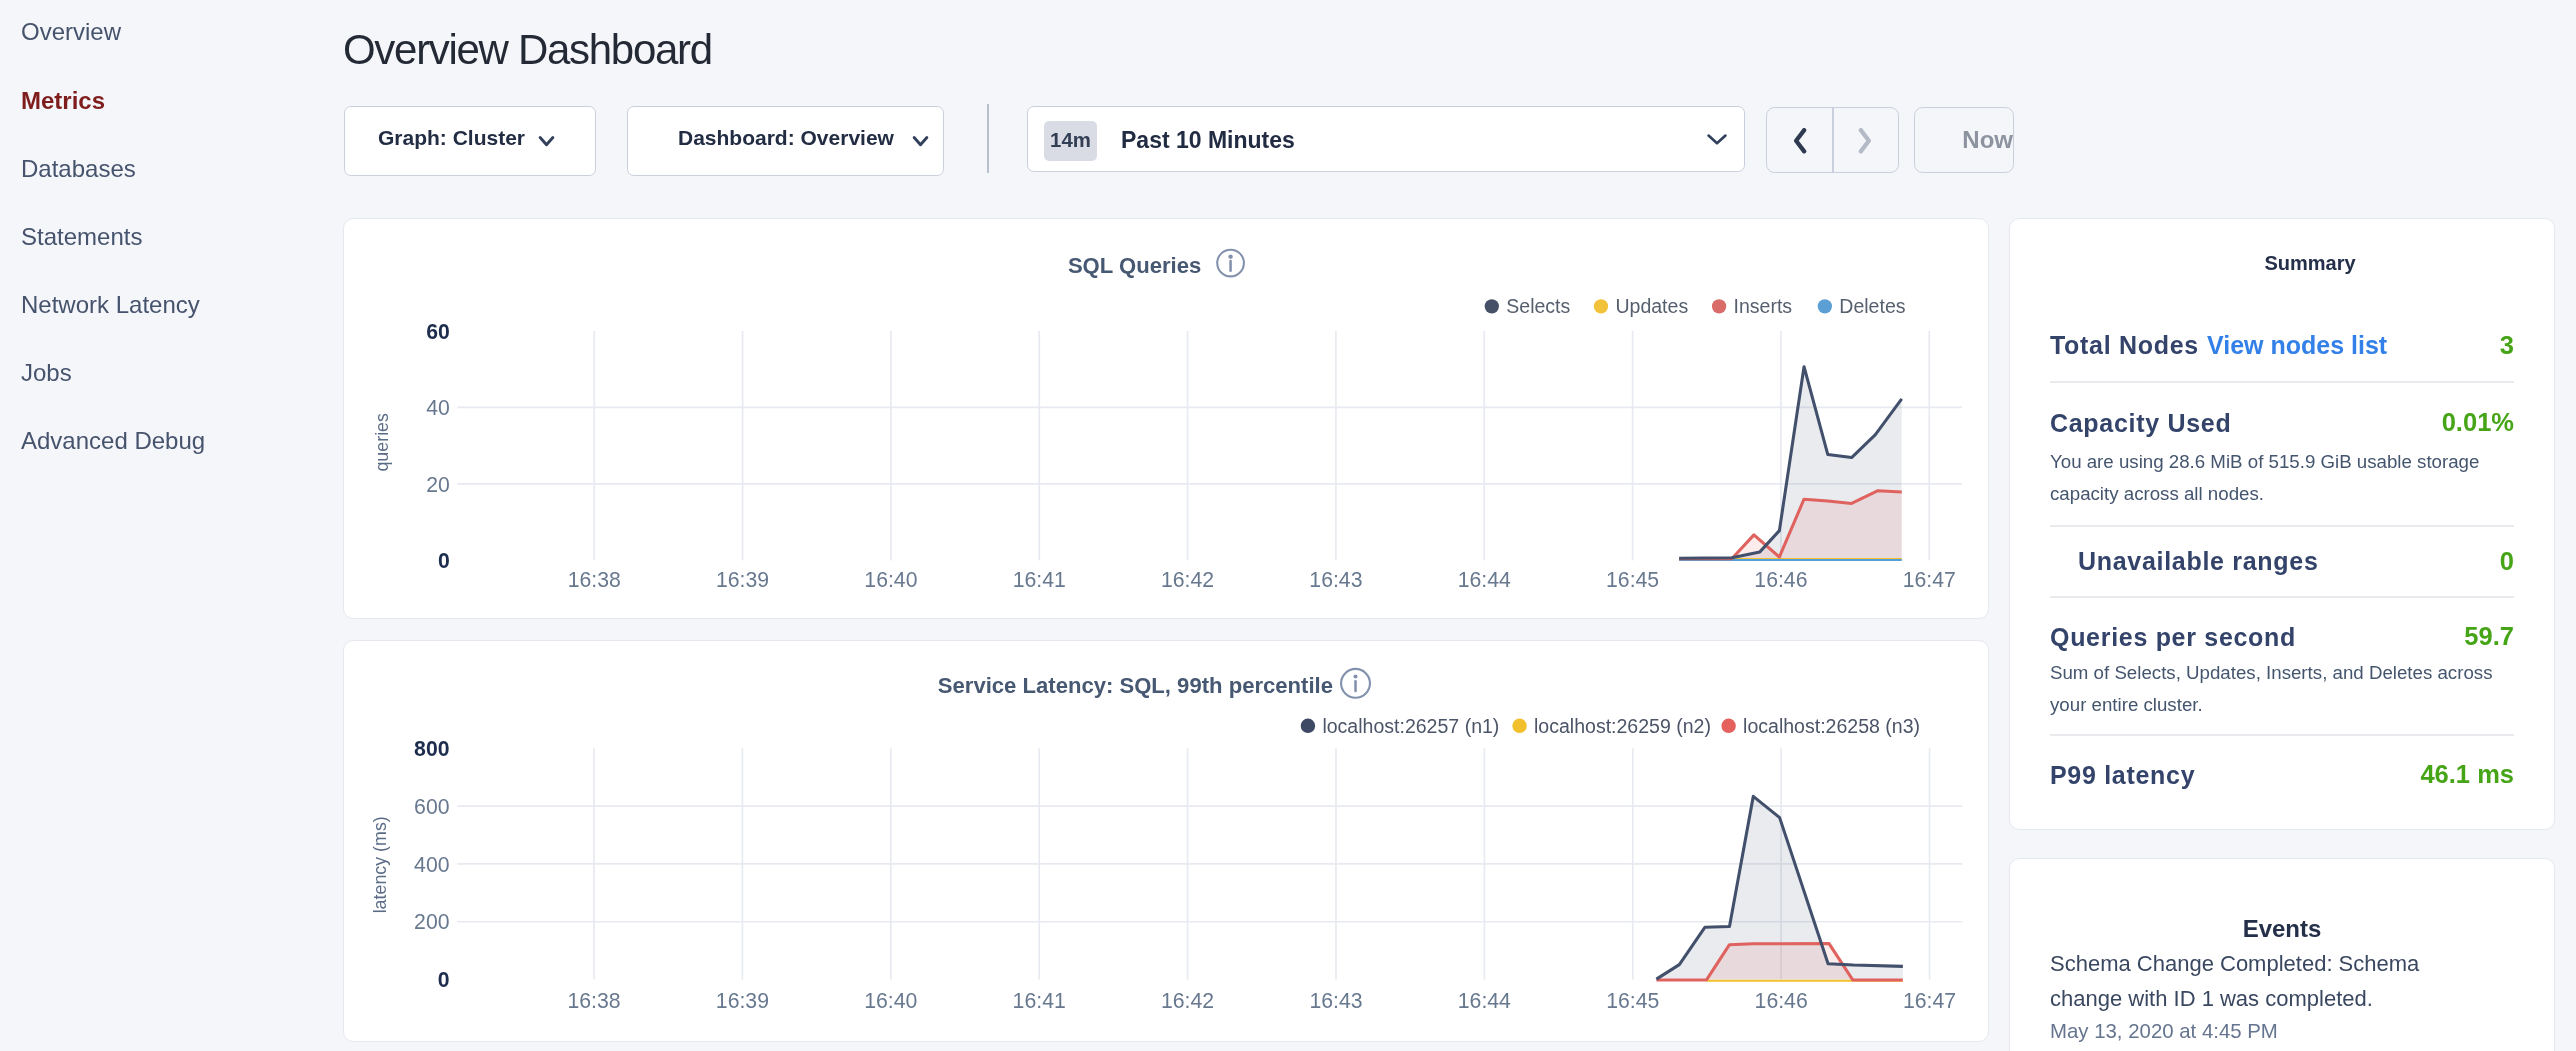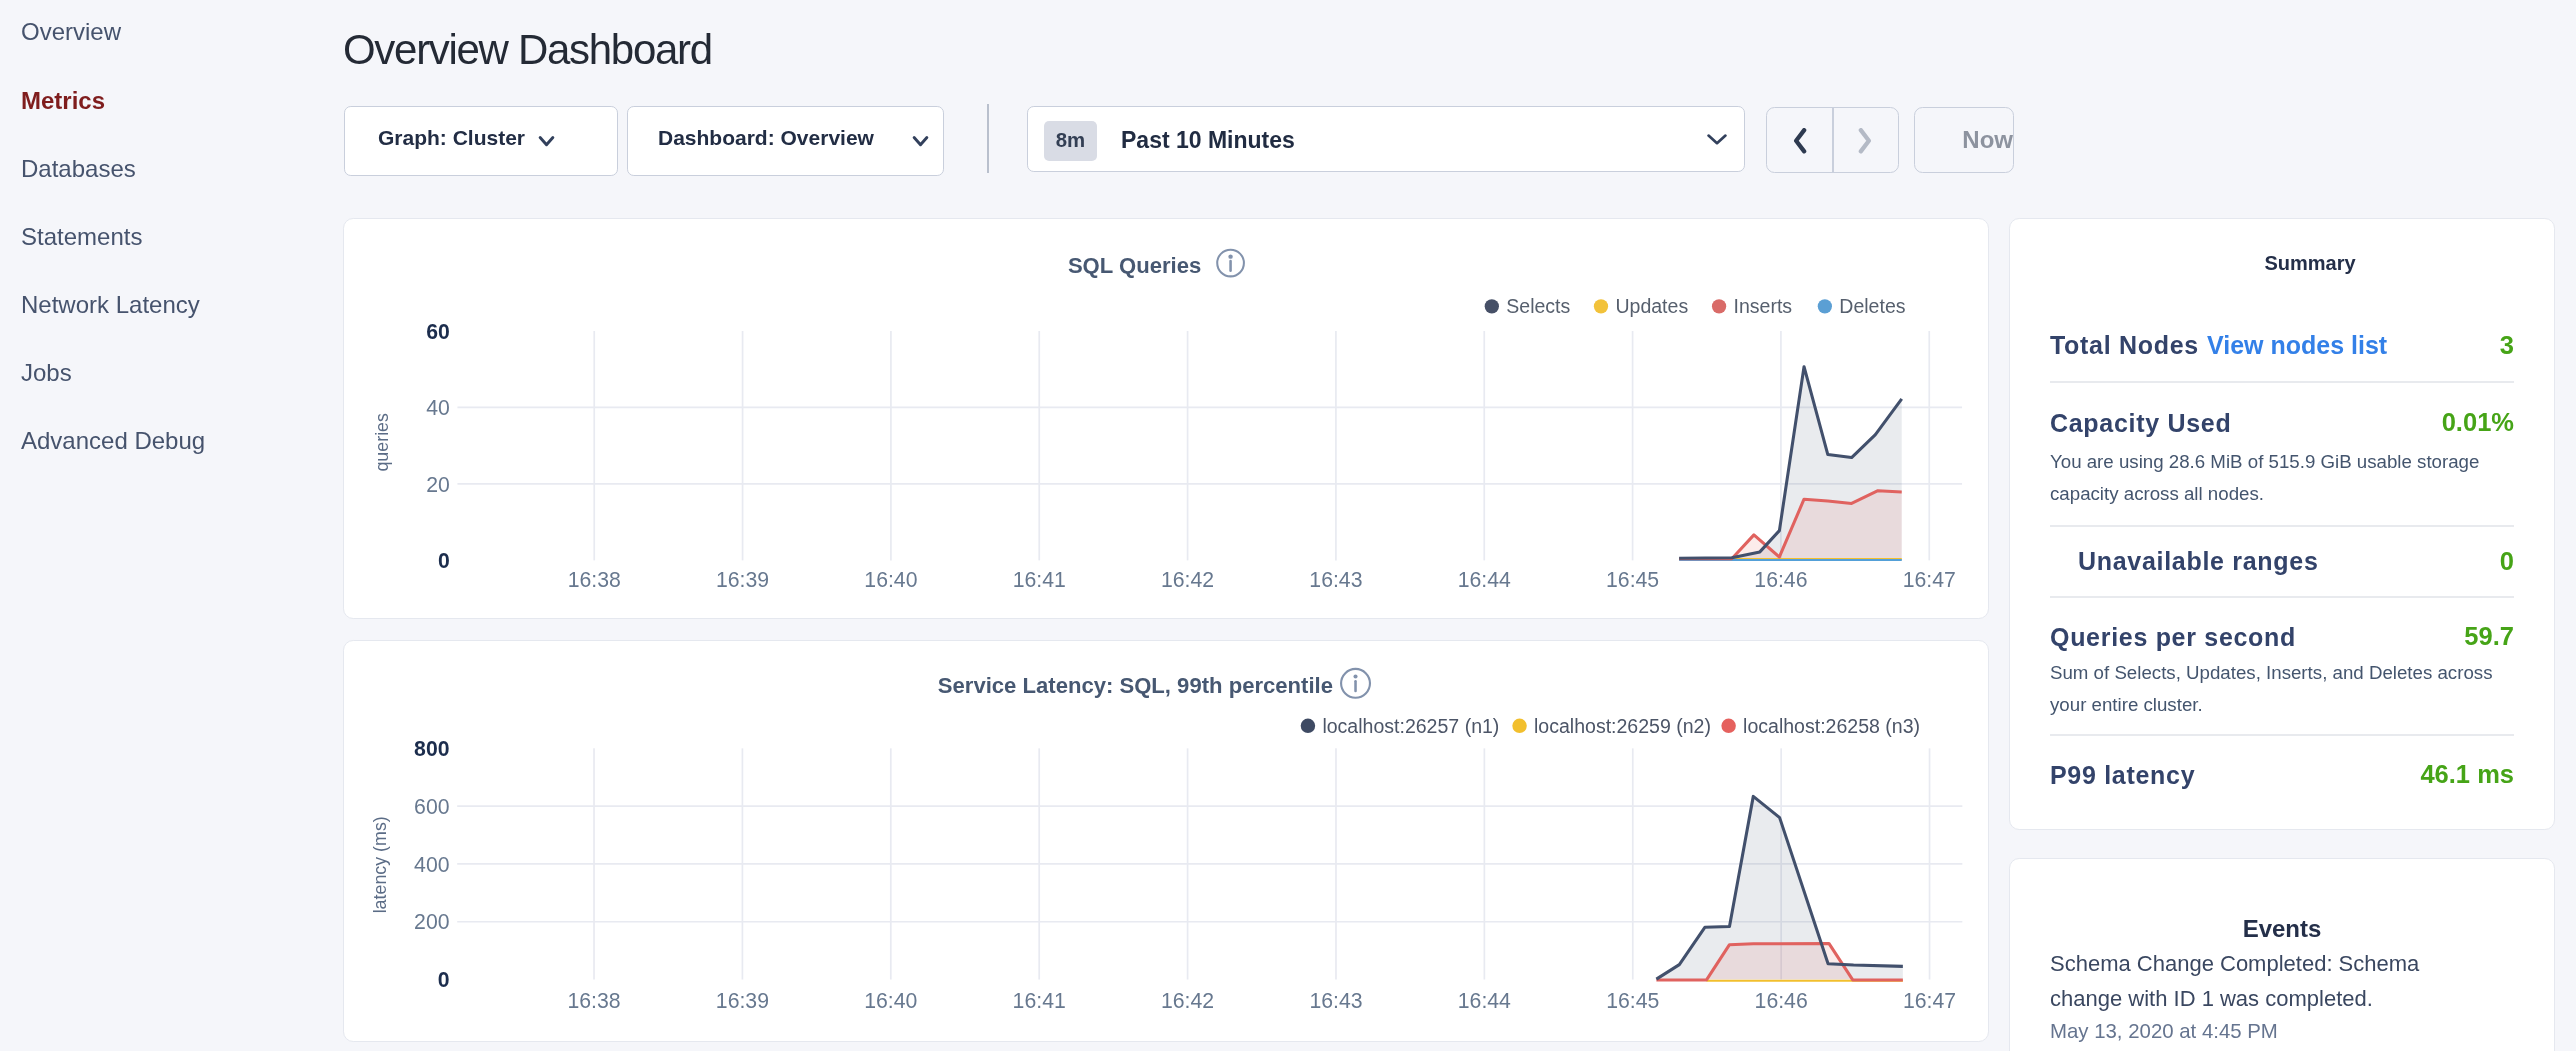--- a/index.html
+++ b/index.html
@@ -19,35 +19,35 @@
 <div class="nav" style="top:20.4px;">Overview</div>
 <div class="nav" style="top:89px;color:#7f1d1d;font-weight:bold;">Metrics</div>
 <div class="nav" style="top:157px;">Databases</div>
 <div class="nav" style="top:225px;">Statements</div>
 <div class="nav" style="top:293px;">Network Latency</div>
 <div class="nav" style="top:361px;">Jobs</div>
 <div class="nav" style="top:429px;">Advanced Debug</div>
 
 <div class="abs" style="left:343px;top:29px;font-size:42px;letter-spacing:-1.3px;color:#242a35;line-height:1;">Overview Dashboard</div>
 
-<div class="btn" style="left:344px;top:106px;width:274px;height:70px;">
+<div class="btn" style="left:344px;top:106px;width:252px;height:70px;">
   <span style="margin-left:33px;font-size:21px;font-weight:bold;color:#222d44;position:relative;top:-2.6px;">Graph: Cluster</span>
   <svg width="17" height="12.8" style="position:absolute;left:193px;top:28px;" viewBox="0 0 20 15">
       <path d="M2.5 3 L10 11.5 L17.5 3" stroke="#32405c" stroke-width="3.4" fill="none" stroke-linecap="round" stroke-linejoin="round"></path>
     </svg>
 </div>
 <div class="btn" style="left:627px;top:106px;width:317px;height:70px;">
-  <span style="margin-left:30px;font-size:21px;font-weight:bold;color:#222d44;position:relative;top:-2.6px;">Dashboard: Overview</span>
+  <span style="margin-left:50px;font-size:21px;font-weight:bold;color:#222d44;position:relative;top:-2.6px;">Dashboard: Overview</span>
   <svg width="17" height="12.8" style="position:absolute;left:284px;top:28px;" viewBox="0 0 20 15">
       <path d="M2.5 3 L10 11.5 L17.5 3" stroke="#32405c" stroke-width="3.4" fill="none" stroke-linecap="round" stroke-linejoin="round"></path>
     </svg>
 </div>
 <div class="abs" style="left:987px;top:104px;width:1.7px;height:69px;background:#b9c0cd;"></div>
 <div class="btn" style="left:1027px;top:106px;width:718px;height:66px;">
-  <span style="position:absolute;left:16px;top:13.6px;width:53px;height:40px;background:#d9dce5;border-radius:5.1px;display:flex;align-items:center;justify-content:center;font-size:20.4px;font-weight:bold;color:#333f54;">8m</span>
+  <span style="position:absolute;left:16px;top:13.6px;width:53px;height:40px;background:#d9dce5;border-radius:5.1px;display:flex;align-items:center;justify-content:center;font-size:20.4px;font-weight:bold;color:#333f54;">14m</span>
   <span style="margin-left:93px;font-size:23px;font-weight:bold;color:#212c42;position:relative;top:1.7px;">Past 10 Minutes</span>
   <svg width="22" height="13.6" style="position:absolute;left:678px;top:26px;" viewBox="0 0 26 16">
       <path d="M3 3 L13 12 L23 3" stroke="#32405c" stroke-width="3.2" fill="none" stroke-linecap="round" stroke-linejoin="round"></path>
     </svg>
 </div>
 <div class="btn" style="left:1766px;top:107px;width:133px;height:66px;background:transparent;border-radius:8.5px;"></div>
 <div class="abs" style="left:1832px;top:107px;width:1.7px;height:66px;background:#c9cfdc;"></div>
 <svg class="abs" style="left:1791px;top:128px;" width="17" height="25.5" viewBox="0 0 20 30">
     <path d="M15.5 2.5 L6 15 L15.5 27.5" stroke="#2e3a50" stroke-width="5" fill="none" stroke-linecap="round" stroke-linejoin="round"></path>
   </svg>

